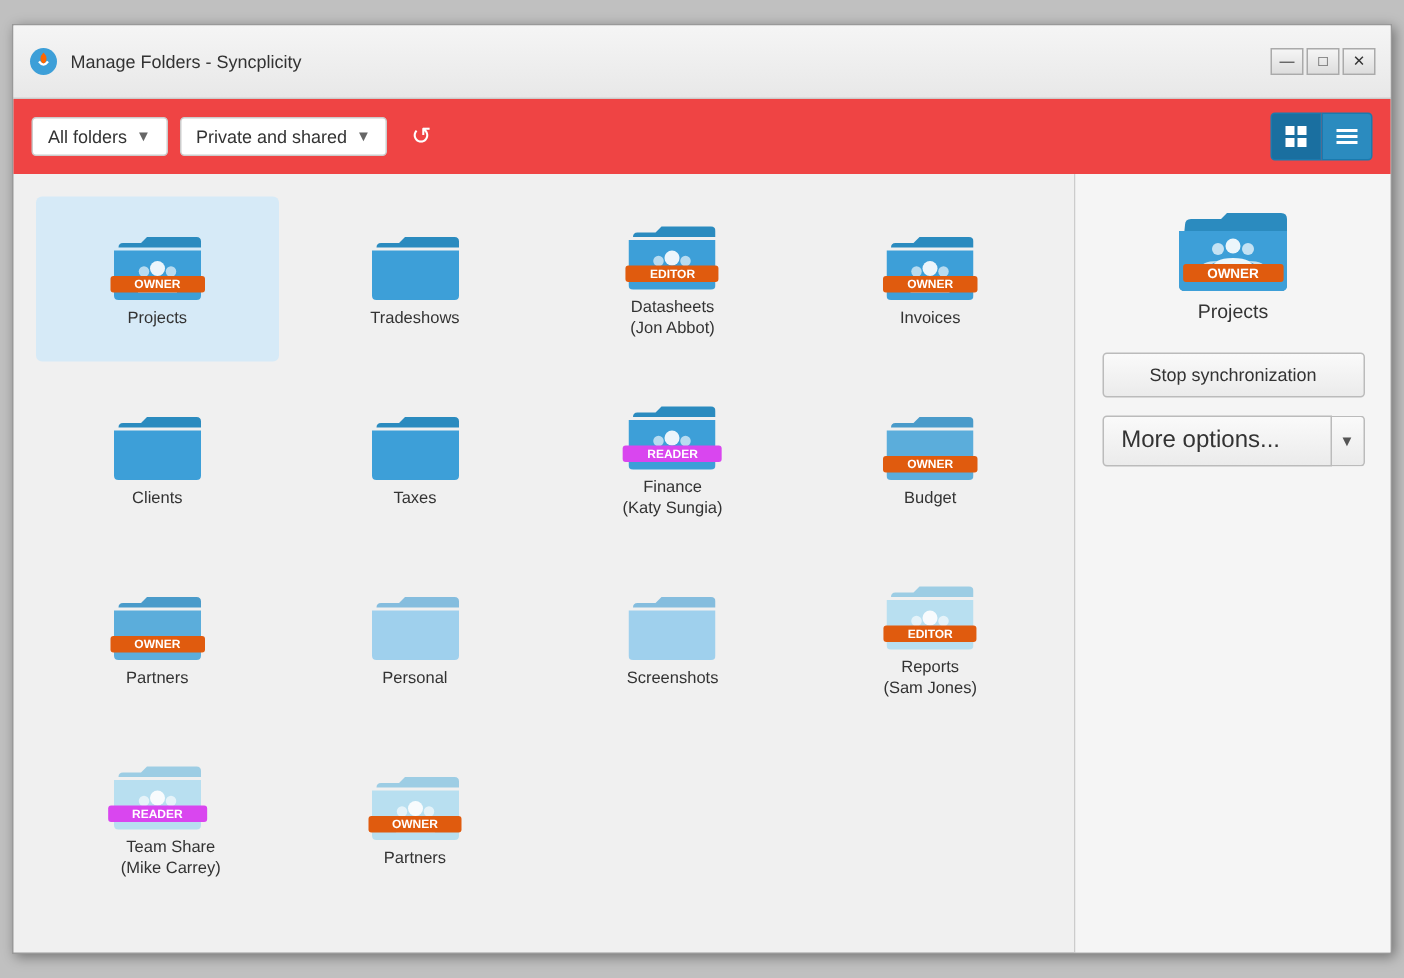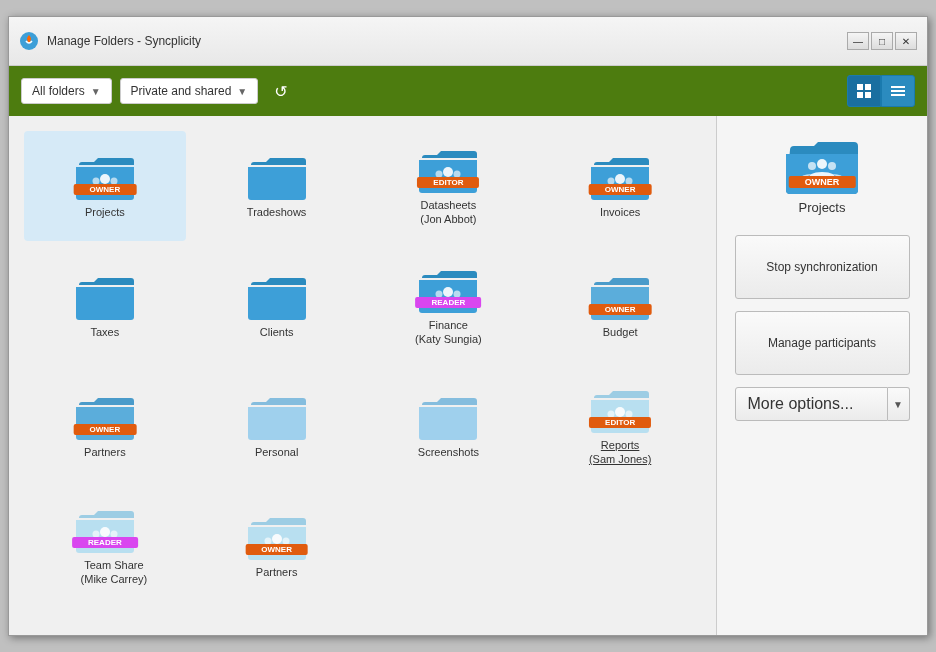--- a/index.html
+++ b/index.html
@@ -54,21 +54,21 @@
       background: linear-gradient(to bottom, #f5f5f5, #ddd);
       border: 1px solid #aaa;
       font-size: 10px;
       cursor: pointer;
       display: flex;
       align-items: center;
       justify-content: center;
       color: #333;
     }
     .toolbar {
-      background: #4d7c0f;
+      background: #ef4444;
       padding: 24px 12px;
       display: flex;
       align-items: center;
       gap: 8px;
       height: 50px;
     }
     .dropdown-btn {
       background: white;
       border: 1px solid #ccc;
       border-radius: 3px;
@@ -199,21 +199,21 @@
       width: 72px;
       height: 60px;
     }
     .sidebar-folder-name {
       font-size: 13px;
       color: #333;
       text-align: center;
     }
     .sidebar-btn {
       width: 175px;
-      padding: 24px 12px;
+      padding: 7px 12px;
       background: linear-gradient(to bottom, #fafafa, #ebebeb);
       border: 1px solid #bbb;
       border-radius: 3px;
       font-size: 12px;
       color: #333;
       cursor: pointer;
       text-align: center;
     }
     .more-options-wrap {
       display: flex;
@@ -343,28 +343,28 @@
                 <path d="M16 42 Q16 35 29 35 Q42 35 42 42" fill="white"></path>
               </g>
             </svg><span class="badge badge-owner">OWNER</span></div>
           <span class="folder-name" style="white-space: pre-line;">Invoices</span>
         </div>
         <div class="folder-item">
           <div class="folder-icon-wrap"><svg viewBox="0 0 58 48" class="folder-svg">
               <path d="M3 12 Q3 9 6 9 L18 9 L22 5 L55 5 Q58 5 58 8 L58 12 Z" fill="#2b8bbf"></path>
               <path d="M0 14 L58 14 L58 44 Q58 47 55 47 L3 47 Q0 47 0 44 Z" fill="#3d9fd8"></path>
             </svg></div>
+          <span class="folder-name" style="white-space: pre-line;">Clients</span>
+        </div>
+        <div class="folder-item">
+          <div class="folder-icon-wrap"><svg viewBox="0 0 58 48" class="folder-svg">
+              <path d="M3 12 Q3 9 6 9 L18 9 L22 5 L55 5 Q58 5 58 8 L58 12 Z" fill="#2b8bbf"></path>
+              <path d="M0 14 L58 14 L58 44 Q58 47 55 47 L3 47 Q0 47 0 44 Z" fill="#3d9fd8"></path>
+            </svg></div>
           <span class="folder-name" style="white-space: pre-line;">Taxes</span>
-        </div>
-        <div class="folder-item">
-          <div class="folder-icon-wrap"><svg viewBox="0 0 58 48" class="folder-svg">
-              <path d="M3 12 Q3 9 6 9 L18 9 L22 5 L55 5 Q58 5 58 8 L58 12 Z" fill="#2b8bbf"></path>
-              <path d="M0 14 L58 14 L58 44 Q58 47 55 47 L3 47 Q0 47 0 44 Z" fill="#3d9fd8"></path>
-            </svg></div>
-          <span class="folder-name" style="white-space: pre-line;">Clients</span>
         </div>
         <div class="folder-item">
           <div class="folder-icon-wrap"><svg viewBox="0 0 58 48" class="folder-svg">
               <path d="M3 12 Q3 9 6 9 L18 9 L22 5 L55 5 Q58 5 58 8 L58 12 Z" fill="#2b8bbf"></path>
               <path d="M0 14 L58 14 L58 44 Q58 47 55 47 L3 47 Q0 47 0 44 Z" fill="#3d9fd8"></path>
               <g fill="white" opacity="0.9">
                 <circle cx="29" cy="26" r="5"></circle>
                 <circle cx="20" cy="28" r="3.5" opacity="0.7"></circle>
                 <circle cx="38" cy="28" r="3.5" opacity="0.7"></circle>
                 <path d="M16 42 Q16 35 29 35 Q42 35 42 42" fill="white"></path>
@@ -405,21 +405,21 @@
           <div class="folder-icon-wrap"><svg viewBox="0 0 58 48" class="folder-svg">
               <path d="M3 12 Q3 9 6 9 L18 9 L22 5 L55 5 Q58 5 58 8 L58 12 Z" fill="#9dcde4"></path>
               <path d="M0 14 L58 14 L58 44 Q58 47 55 47 L3 47 Q0 47 0 44 Z" fill="#b8dff0"></path>
               <g fill="white" opacity="0.9">
                 <circle cx="29" cy="26" r="5"></circle>
                 <circle cx="20" cy="28" r="3.5" opacity="0.7"></circle>
                 <circle cx="38" cy="28" r="3.5" opacity="0.7"></circle>
                 <path d="M16 42 Q16 35 29 35 Q42 35 42 42" fill="white"></path>
               </g>
             </svg><span class="badge badge-editor">EDITOR</span></div>
-          <span class="folder-name" style="white-space: pre-line; text-decoration: underline;">Reports
+          <span class="folder-name" style="white-space: pre-line;">Reports
 (Sam Jones)</span>
         </div>
         <div class="folder-item">
           <div class="folder-icon-wrap"><svg viewBox="0 0 58 48" class="folder-svg">
               <path d="M3 12 Q3 9 6 9 L18 9 L22 5 L55 5 Q58 5 58 8 L58 12 Z" fill="#9dcde4"></path>
               <path d="M0 14 L58 14 L58 44 Q58 47 55 47 L3 47 Q0 47 0 44 Z" fill="#b8dff0"></path>
               <g fill="white" opacity="0.9">
                 <circle cx="29" cy="26" r="5"></circle>
                 <circle cx="20" cy="28" r="3.5" opacity="0.7"></circle>
                 <circle cx="38" cy="28" r="3.5" opacity="0.7"></circle>
@@ -457,21 +457,20 @@
             <path d="M22 44 Q22 36 36 36 Q50 36 50 44" fill="white" opacity="0.9"></path>
             <path d="M14 44 Q14 38 26 38" fill="white" opacity="0.7"></path>
             <path d="M58 44 Q58 38 46 38" fill="white" opacity="0.7"></path>
           </svg>
           <span class="badge badge-owner" style="font-size:9px;bottom:8px;">OWNER</span>
         </div>
         <span class="sidebar-folder-name">Projects</span>
       </div>
 
       <button class="sidebar-btn">Stop synchronization</button>
-      <button class="sidebar-btn">Manage participants</button>
 
       <div class="more-options-wrap">
         <button class="more-options-btn">More options...</button>
         <div class="more-options-arrow">
           <span>▼</span>
         </div>
       </div>
     </div>
   </div>
 </div>

